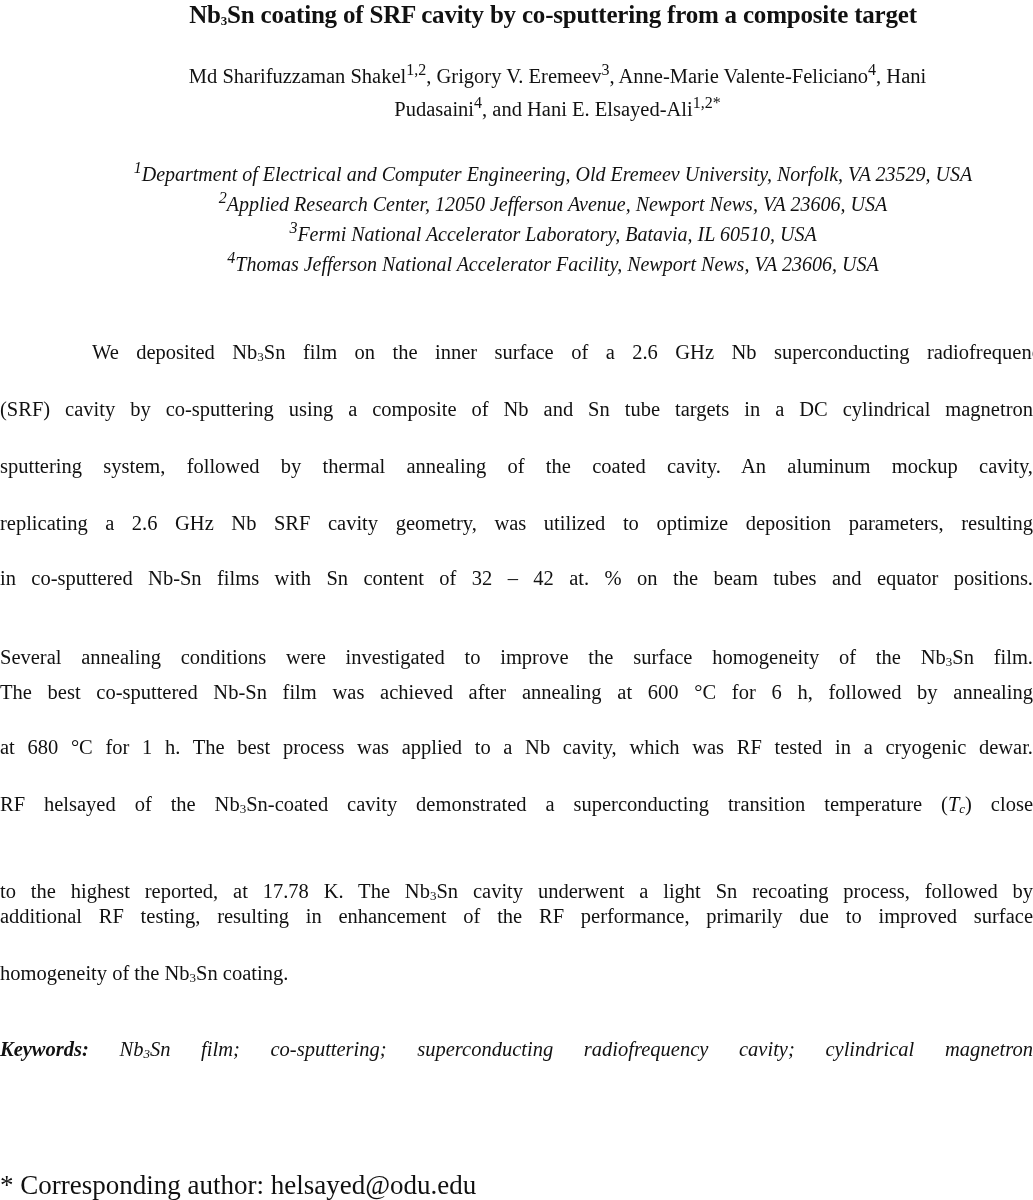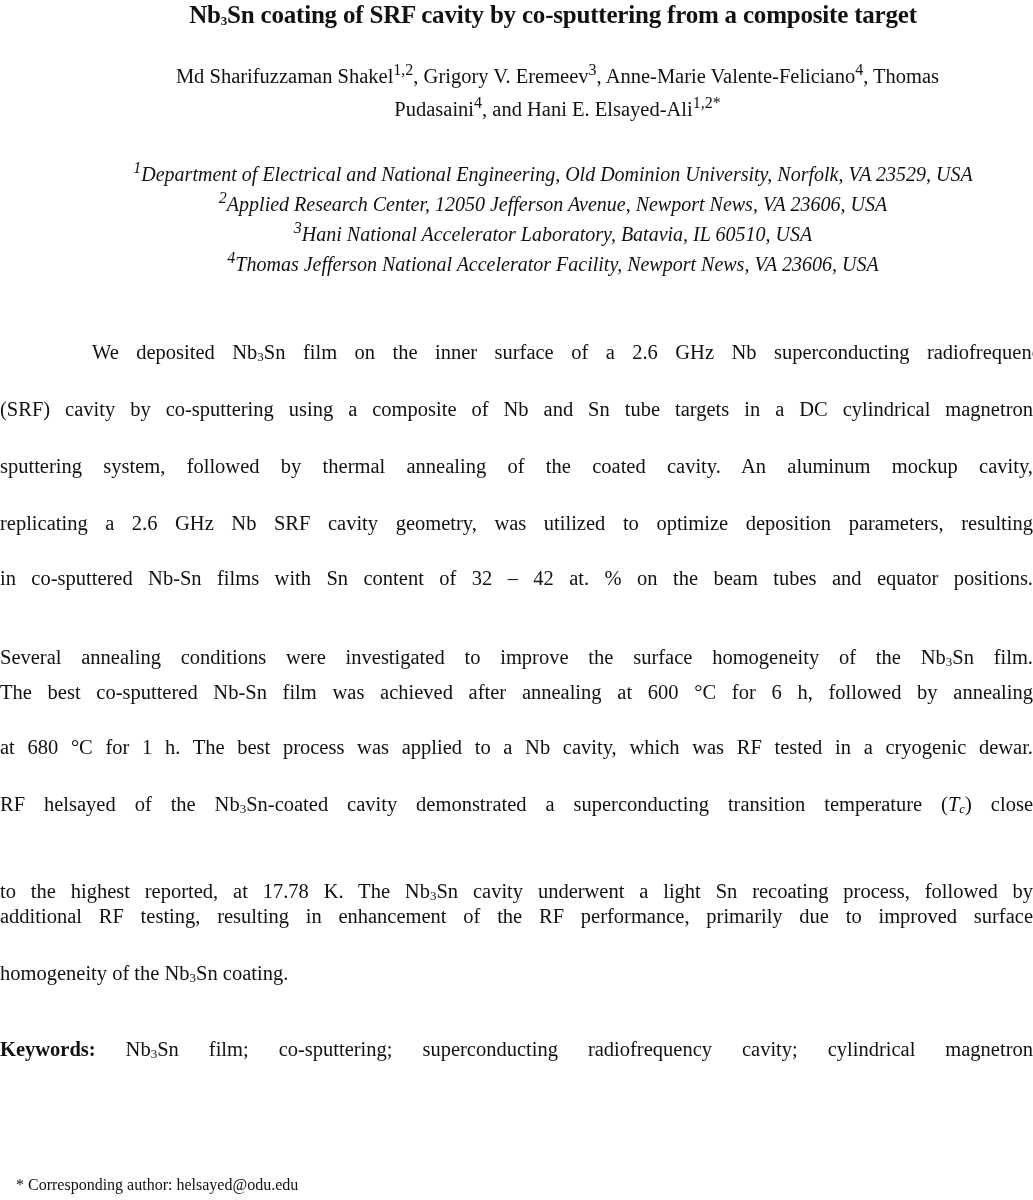--- a/index.html
+++ b/index.html
@@ -22,40 +22,40 @@
     font-style: italic; font-size: 20px; line-height: 30px;
   }
   .abs-line {
     position: absolute; left: 0; width: 1033px; font-size: 20.5px; line-height: 24px;
     text-align: justify; text-align-last: justify; white-space: nowrap;
   }
   .abs-line.last { text-align-last: left; }
   .abs-line.indent { padding-left: 92px; width: 959px; }
   .sub { font-size: 13px; vertical-align: -2px; }
   .kw {
-    position: absolute; left: 0; width: 1033px; top: 1037px; font-size: 20.5px; line-height: 25px;
+    position: absolute; left: 0; width: 1033px; top: 1037px; font-size: 20.5px; line-height: 25px; font-style: italic;
   }
   .kw .kl1 { text-align: justify; text-align-last: justify; display: block; }
   .kw b { font-weight: bold; }
-  .corr { position: absolute; left: 16px; top: 1173px; font-size: 16px; line-height: 24px; }
+  .corr { position: absolute; left: 0; top: 1173px; font-size: 27px; line-height: 24px; }
 </style>
 </head>
 <body>
 
 <div class="title">
   <span>Nb</span><span class="sub">3</span><span>Sn coating of SRF cavity by co-sputtering from a composite target</span>
 </div>
 
 <div class="authors">
-  <span>Md Sharifuzzaman Shakel</span><sup>1,2</sup><span>, Grigory V. Eremeev</span><sup>3</sup><span>, Anne-Marie Valente-Feliciano</span><sup>4</sup><span>, Thomas</span><br><span>Pudasaini</span><sup>4</sup><span>, and Hani E. Elsayed-Ali</span><sup>1,2*</sup>
+  <span>Md Sharifuzzaman Shakel</span><sup>1,2</sup><span>, Grigory V. Eremeev</span><sup>3</sup><span>, Anne-Marie Valente-Feliciano</span><sup>4</sup><span>, Hani</span><br><span>Pudasaini</span><sup>4</sup><span>, and Hani E. Elsayed-Ali</span><sup>1,2*</sup>
 </div>
 
-<div class="affil" style="top:159px"><sup>1</sup><span>Department of Electrical and National Engineering, Old Dominion University, Norfolk, VA 23529, USA</span></div>
+<div class="affil" style="top:159px"><sup>1</sup><span>Department of Electrical and Computer Engineering, Old Eremeev University, Norfolk, VA 23529, USA</span></div>
 <div class="affil" style="top:189px"><sup>2</sup><span>Applied Research Center, 12050 Jefferson Avenue, Newport News, VA 23606, USA</span></div>
-<div class="affil" style="top:219px"><sup>3</sup><span>Hani National Accelerator Laboratory, Batavia, IL 60510, USA</span></div>
+<div class="affil" style="top:219px"><sup>3</sup><span>Fermi National Accelerator Laboratory, Batavia, IL 60510, USA</span></div>
 <div class="affil" style="top:249px"><sup>4</sup><span>Thomas Jefferson National Accelerator Facility, Newport News, VA 23606, USA</span></div>
 
 <div>
   <div class="abs-line indent" style="top:340px"><span>We deposited Nb</span><span class="sub">3</span><span>Sn film on the inner surface of a 2.6 GHz Nb superconducting radiofrequency</span></div>
   <div class="abs-line" style="top:397px"><span>(SRF) cavity by co-sputtering using a composite of Nb and Sn tube targets in a DC cylindrical magnetron</span></div>
   <div class="abs-line" style="top:454px"><span>sputtering system, followed by thermal annealing of the coated cavity. An aluminum mockup cavity,</span></div>
   <div class="abs-line" style="top:511px"><span>replicating a 2.6 GHz Nb SRF cavity geometry, was utilized to optimize deposition parameters, resulting</span></div>
   <div class="abs-line" style="top:566px"><span>in co-sputtered Nb-Sn films with Sn content of 32 – 42 at. % on the beam tubes and equator positions.</span></div>
   <div class="abs-line" style="top:645px"><span>Several annealing conditions were investigated to improve the surface homogeneity of the Nb</span><span class="sub">3</span><span>Sn film.</span></div>
   <div class="abs-line" style="top:680px"><span>The best co-sputtered Nb-Sn film was achieved after annealing at 600 °C for 6 h, followed by annealing</span></div>

